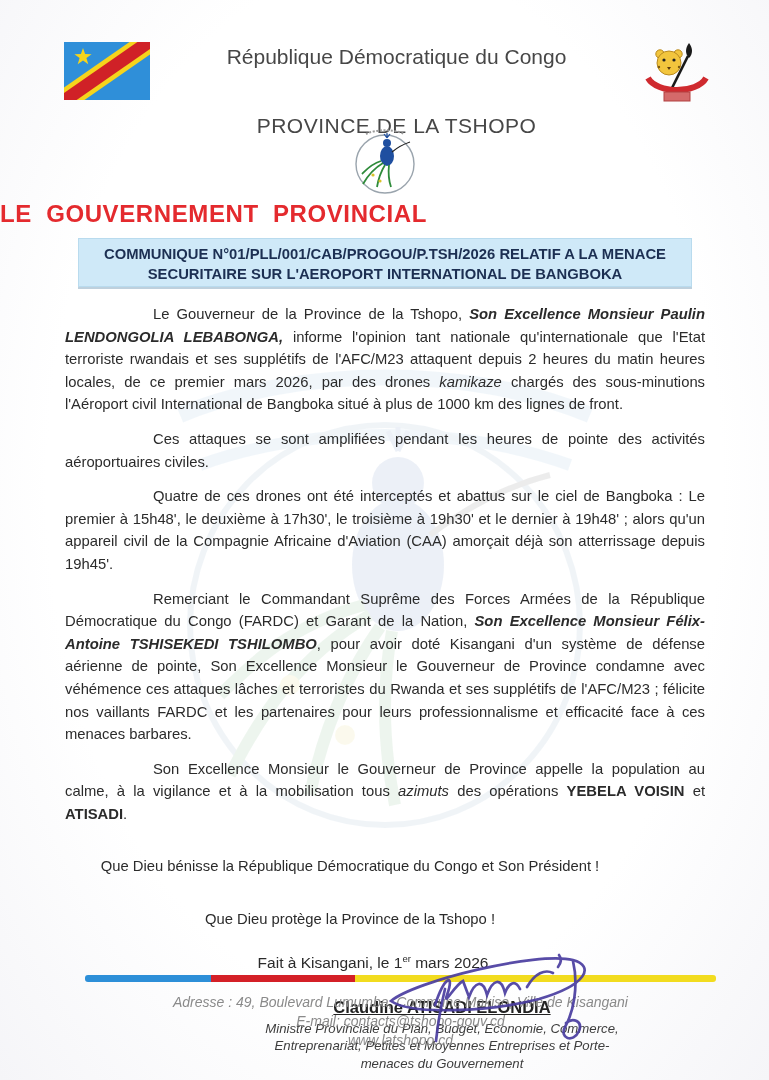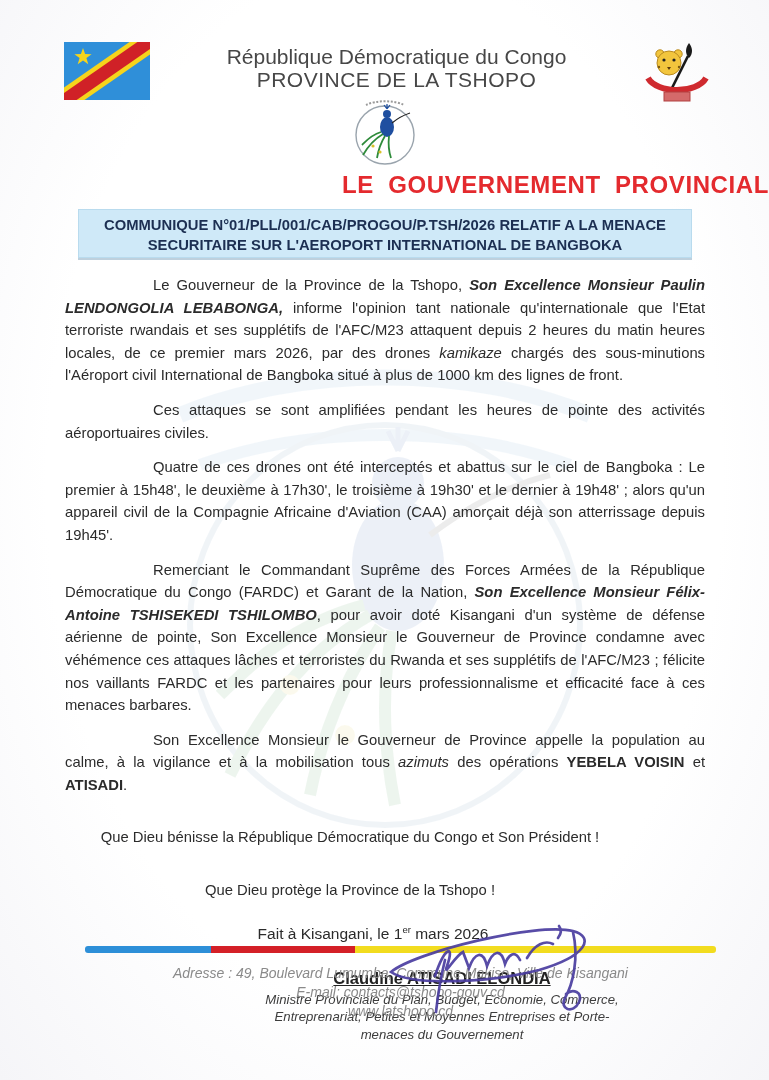--- a/index.html
+++ b/index.html
@@ -14,28 +14,28 @@
     background:radial-gradient(ellipse at 50% 45%, #ffffff 62%, #f5f5f8 100%);
     color:#2e2e2e;
   }
   .content { position:relative; z-index:1; }
 
   
   .header-row { display:flex; align-items:flex-start; margin:42px 58px 0 64px; }
   .flag-svg { width:86px; height:58px; flex:0 0 auto; }
   .header-text { flex:1 1 auto; text-align:center; color:#474747; margin-top:3px; }
   .country-line { font-size:21px; line-height:23px; }
-  .province-line { font-size:21px; line-height:23px; letter-spacing:0.5px; }
+  .province-line { font-size:21px; line-height:23px; letter-spacing:0.5px;margin-top:46px; }
   .arms-svg { width:68px; height:66px; flex:0 0 auto; margin-top:0; }
 
   .logo-wrap { text-align:center; margin-top:-10px; height:70px; }
   .peacock-svg { width:78px; height:68px; }
 
   .gov-title {
-    margin:4px 0 0; text-align:right;
+    margin:4px 0 0; text-align:left;
     color:#e42a2e; font-size:24px; font-weight:bold;
     letter-spacing:0.6px; word-spacing:7px; line-height:26px;
   }
 
   
   .banner {
     margin:11px 77px 0 78px;
     background:#cfe9f8;
     border:1px solid #b9dbee;
     box-shadow:0 2px 0 rgba(110,150,180,0.45);

